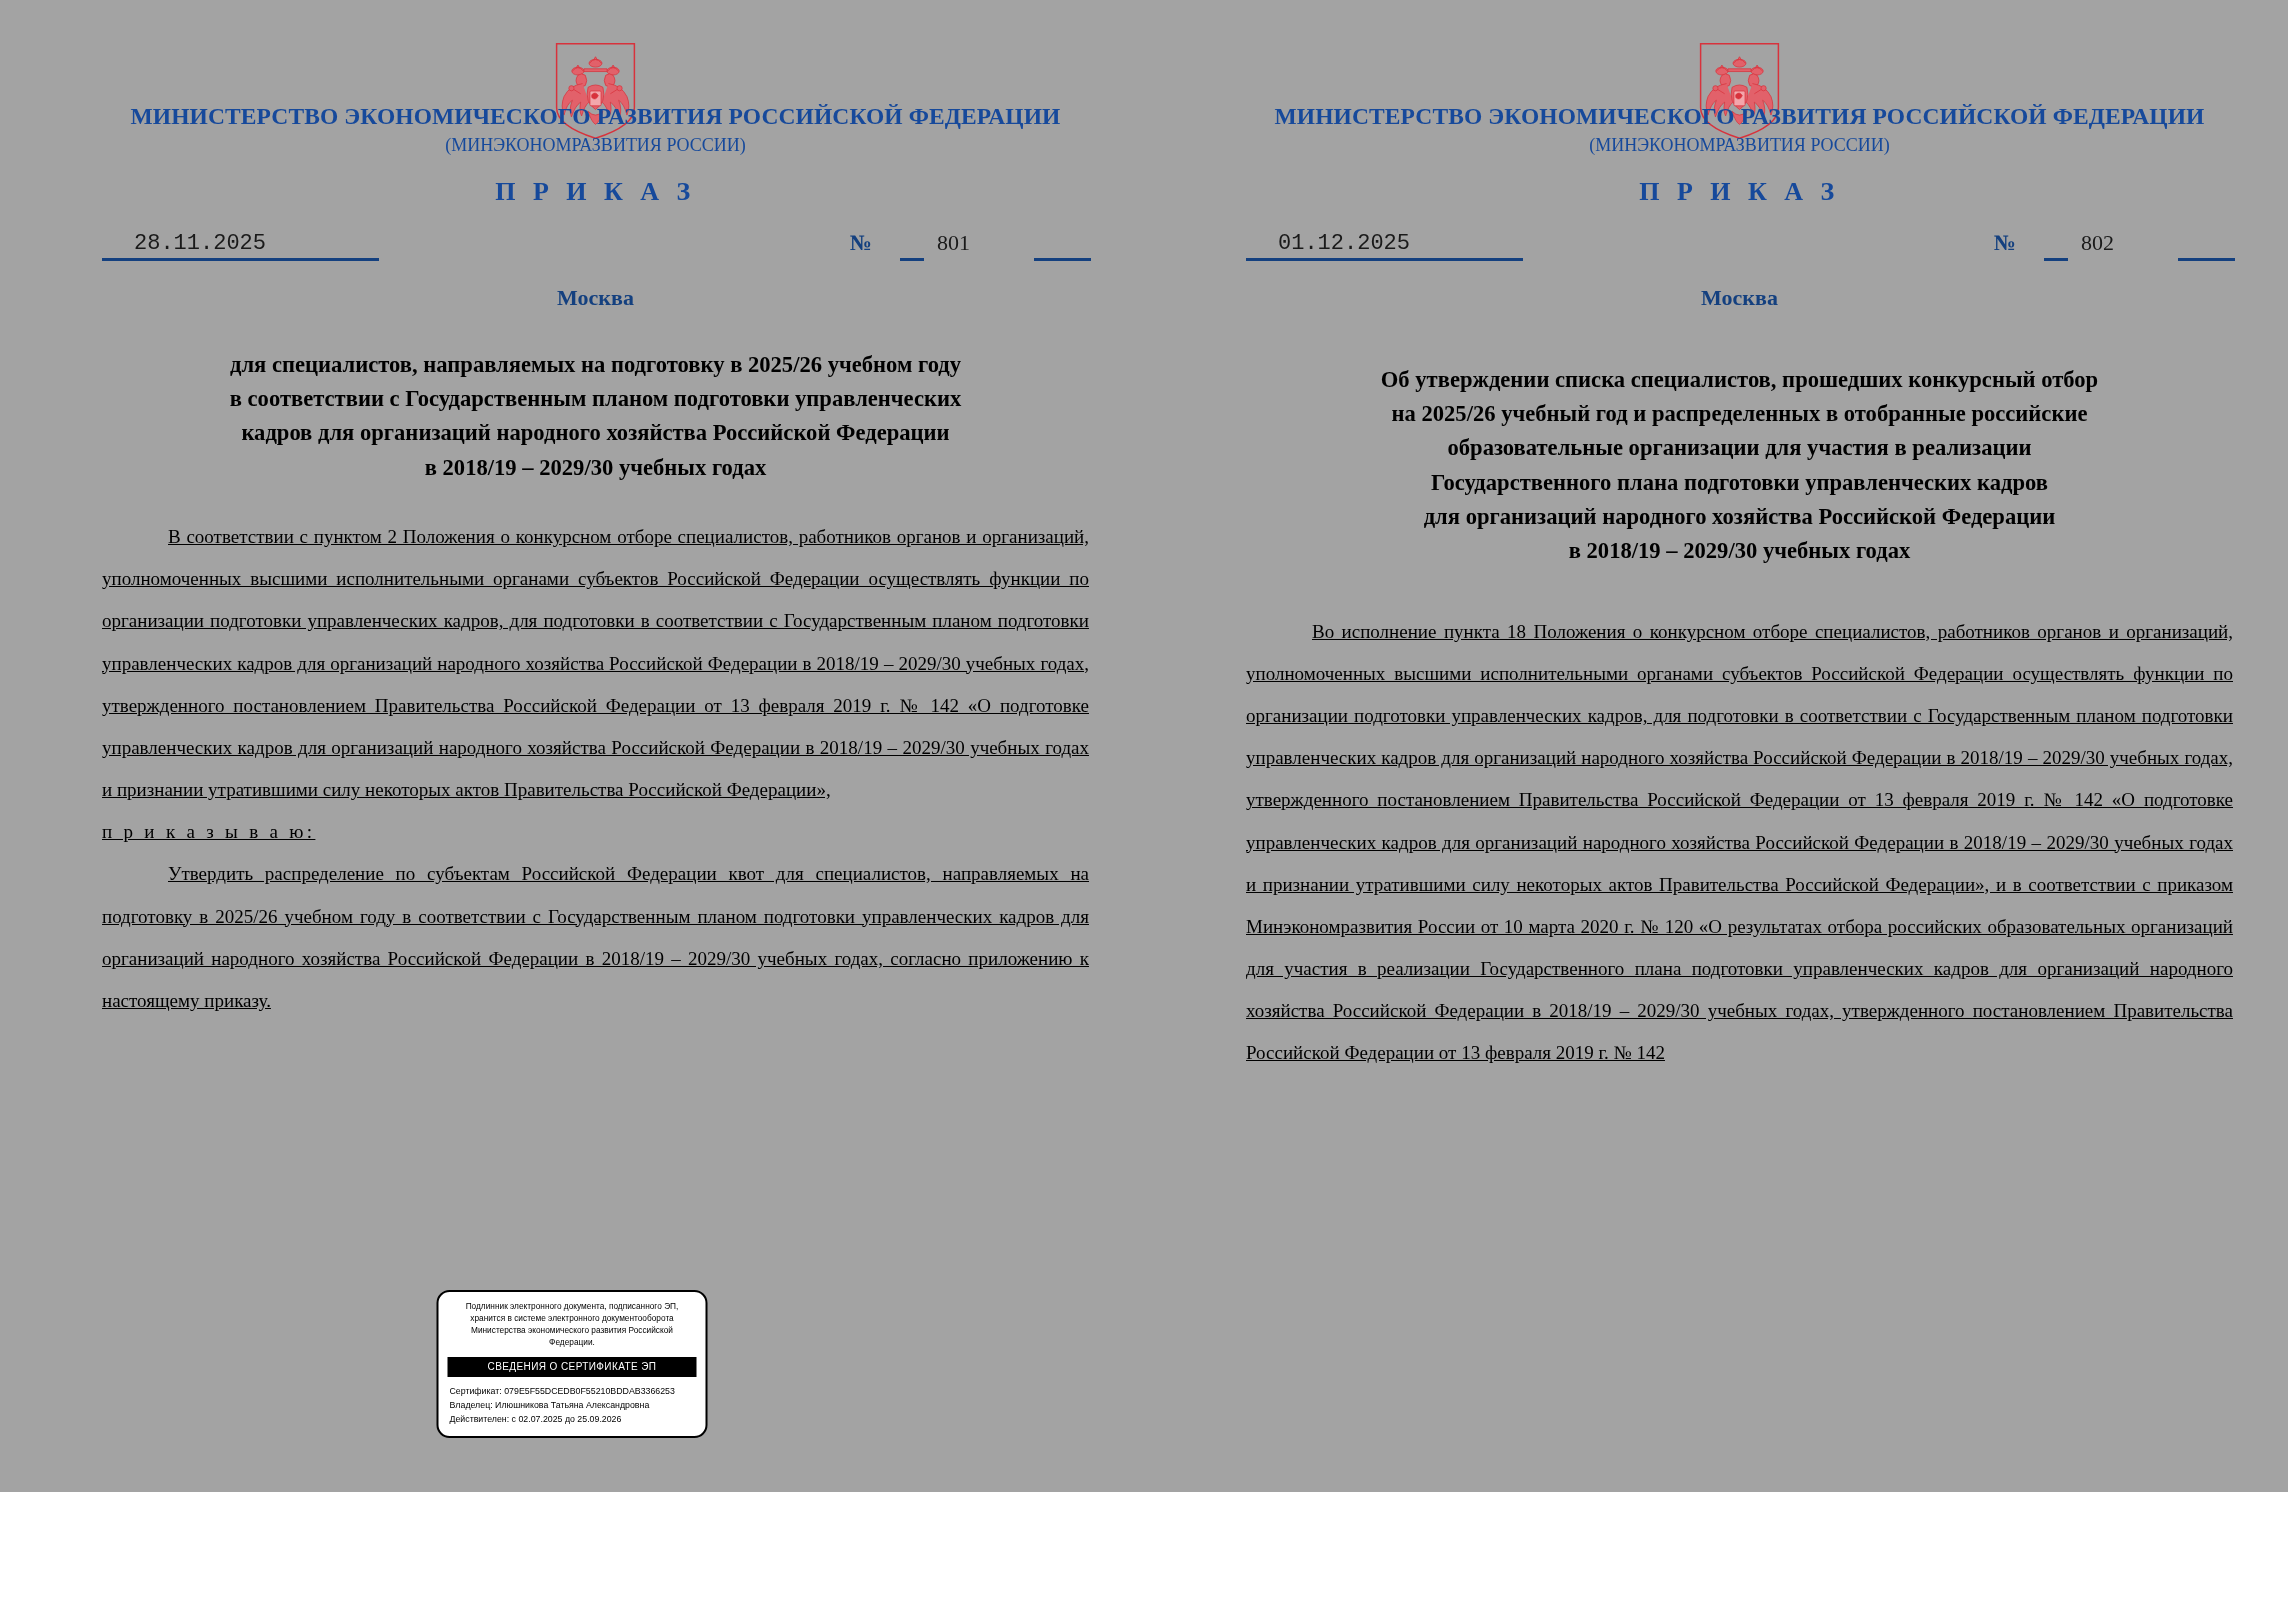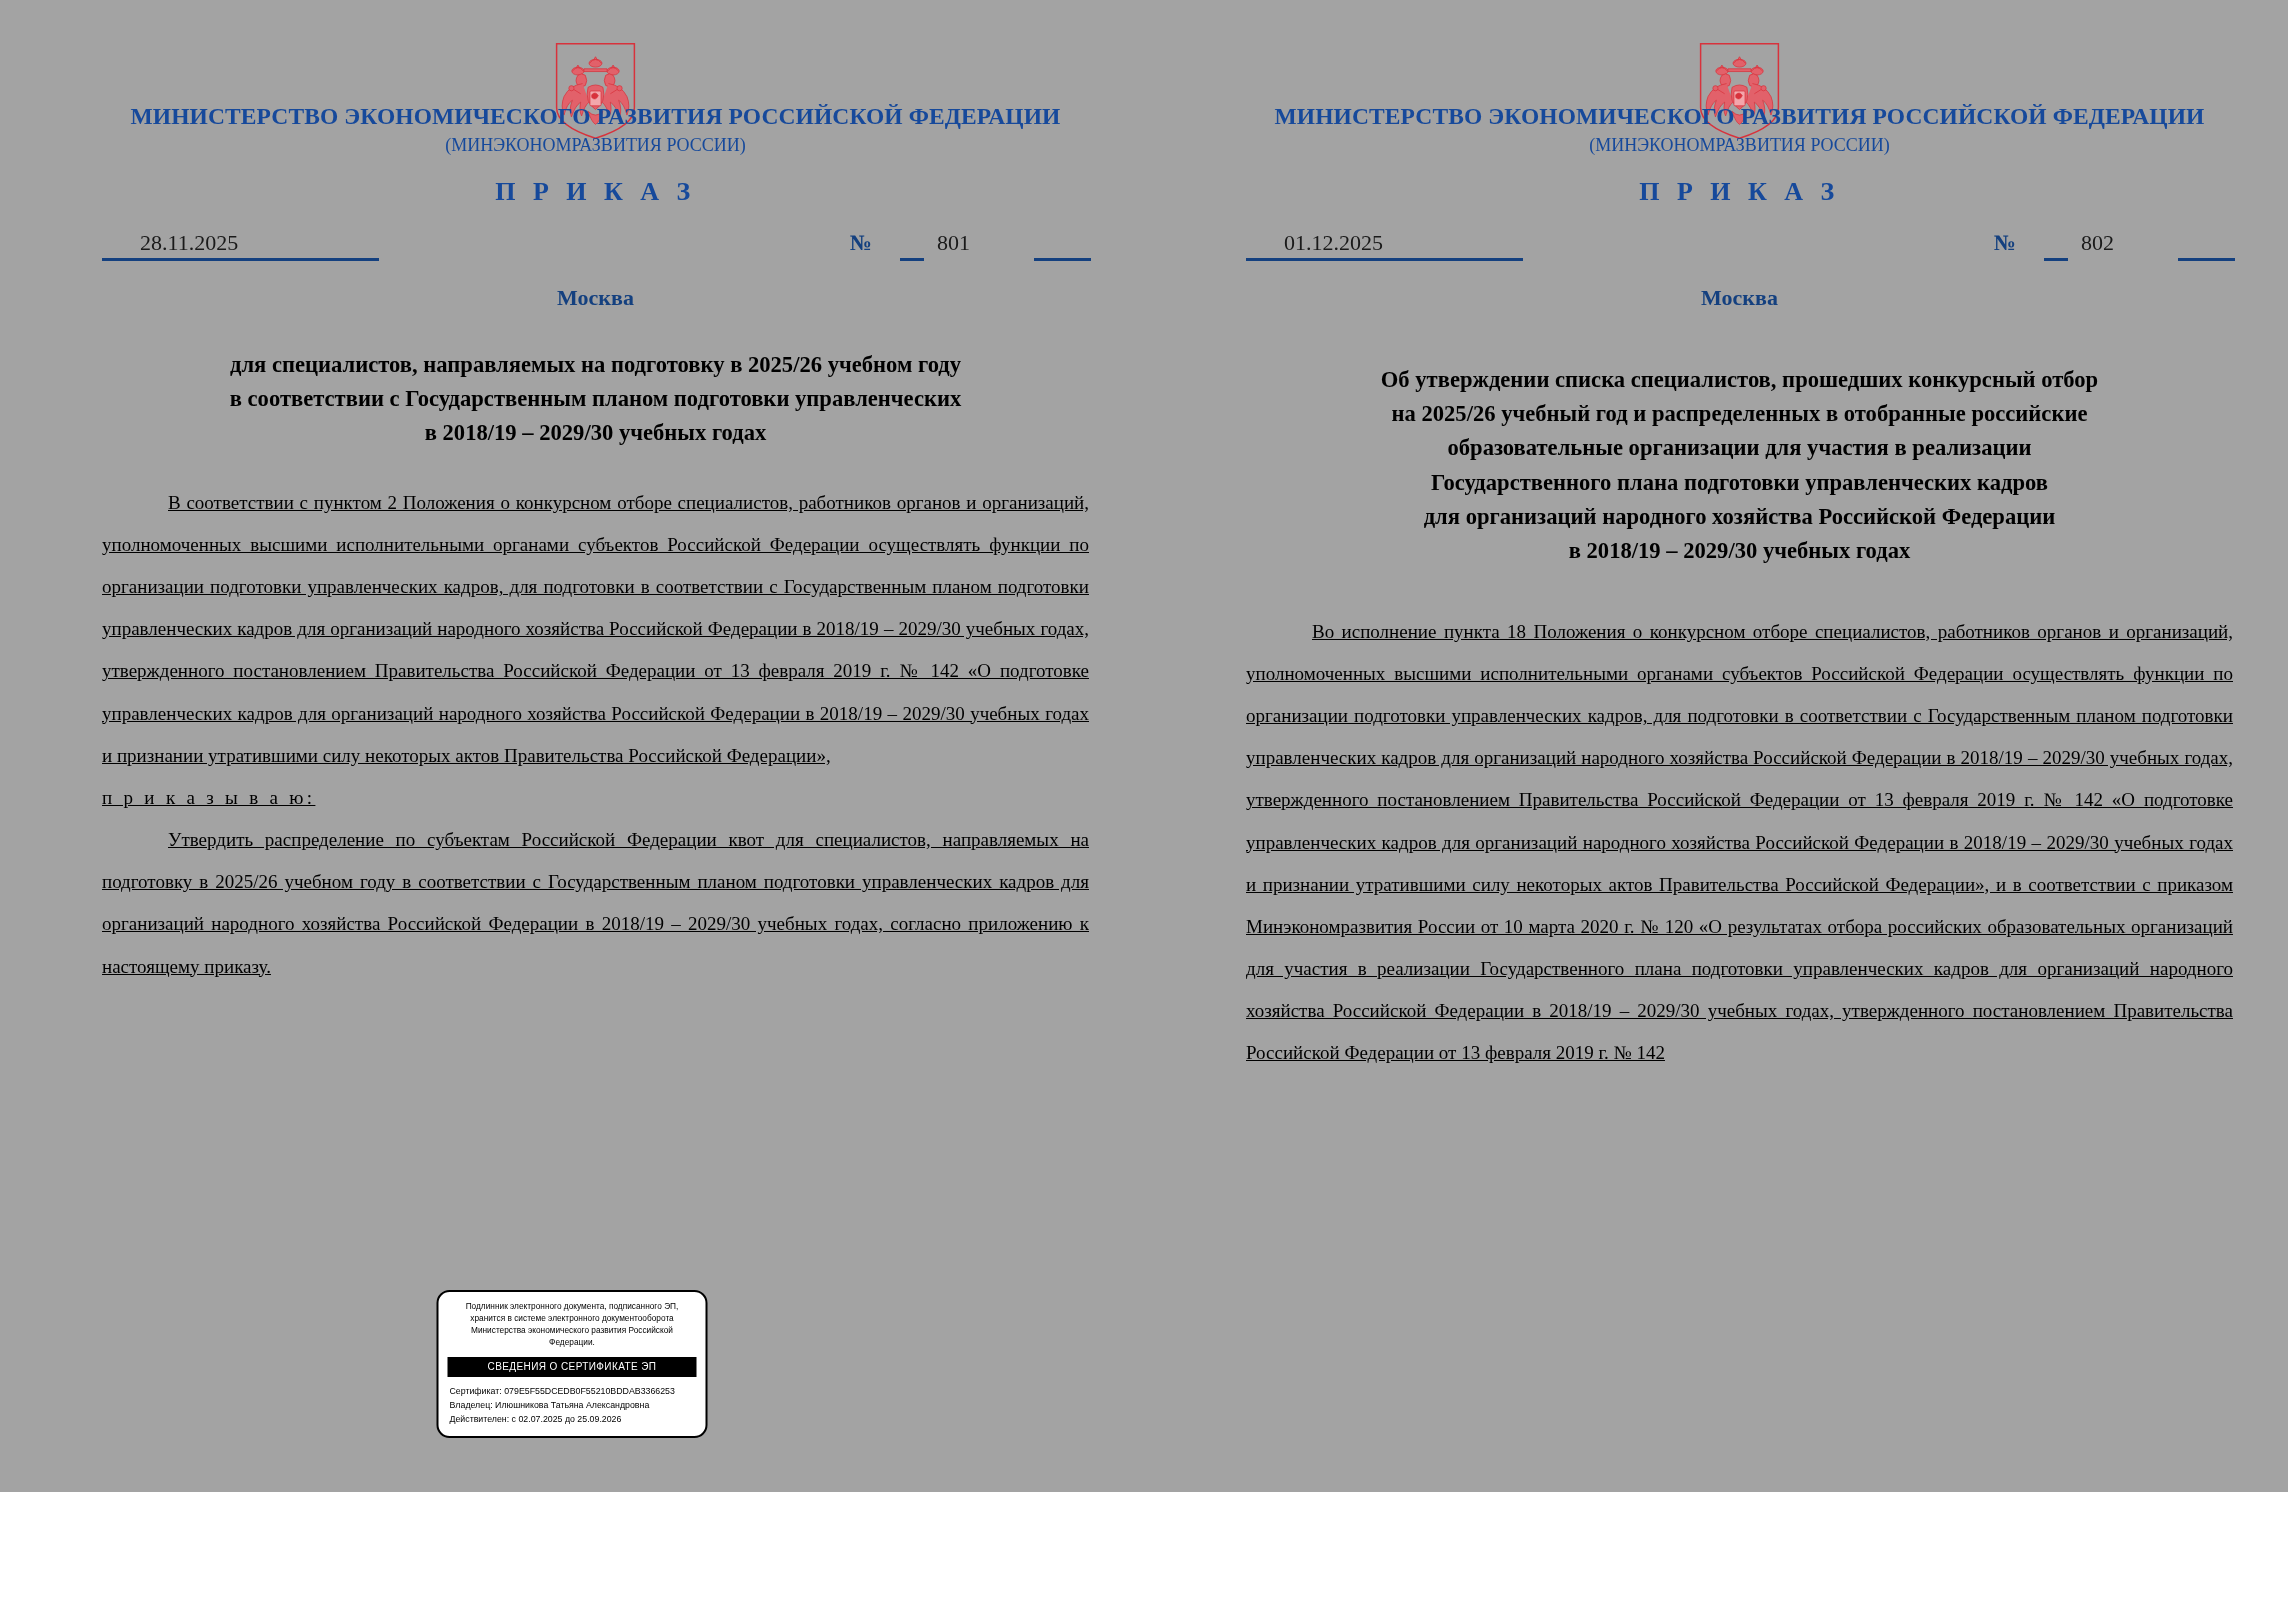--- a/index.html
+++ b/index.html
@@ -85,25 +85,25 @@
     bottom: 14.8px;
     height: 2.8px;
     background: #14407f;
   }
   .rule-date   { left: 0px;   width: 277px; }
   .rule-num-1  { left: 798px; width: 24px; }
   .rule-num-2  { left: 932px; width: 57px; }
 
   .reg-date {
     position: absolute;
-    left: 38px;
+    left: 32px;
     bottom: 20px;
     font-size: 22px;
     color: #1a1a1a;
-    font-family: Liberation Serif, serif;
+    font-family: Liberation Mono, monospace;
   }
   .reg-no-label {
     position: absolute;
     left: 748px;
     bottom: 20px;
     font-weight: bold;
     font-size: 22px;
     color: #14407f;
   }
   .reg-no-value {
@@ -263,20 +263,21 @@
       <span class="rule rule-num-1"></span>
       <span class="reg-no-value">801</span>
       <span class="rule rule-num-2"></span>
     </div>
 
     <div class="city">Москва</div>
 
     <div class="doc-title">
       <span class="tl">для специалистов, направляемых на подготовку в 2025/26 учебном году</span>
       <span class="tl">в соответствии с Государственным планом подготовки управленческих</span>
+      <span class="tl">кадров для организаций народного хозяйства Российской Федерации</span>
       <span class="tl">в 2018/19 – 2029/30 учебных годах</span>
     </div>
 
     <div class="body-text">
       <p>В соответствии с пунктом 2 Положения о конкурсном отборе специалистов, работников органов и организаций, уполномоченных высшими исполнительными органами субъектов Российской Федерации осуществлять функции по организации подготовки управленческих кадров, для подготовки в соответствии с Государственным планом подготовки управленческих кадров для организаций народного хозяйства Российской Федерации в 2018/19 – 2029/30 учебных годах, утвержденного постановлением Правительства Российской Федерации от 13 февраля 2019 г. № 142 «О подготовке управленческих кадров для организаций народного хозяйства Российской Федерации в 2018/19 – 2029/30 учебных годах и признании утратившими силу некоторых актов Правительства Российской Федерации»,</p>
       <p class="no-indent spaced">п р и к а з ы в а ю:</p>
       <p>Утвердить распределение по субъектам Российской Федерации квот для специалистов, направляемых на подготовку в 2025/26 учебном году в соответствии с Государственным планом подготовки управленческих кадров для организаций народного хозяйства Российской Федерации в 2018/19 – 2029/30 учебных годах, согласно приложению к настоящему приказу.</p>
     </div>
 
 

